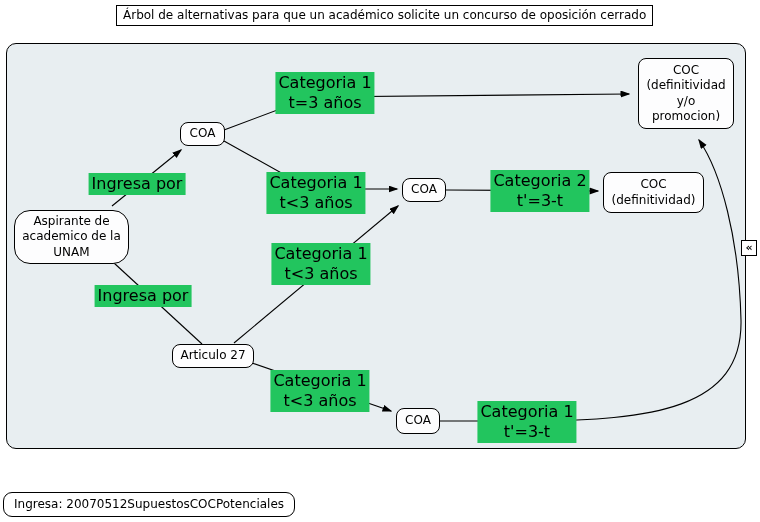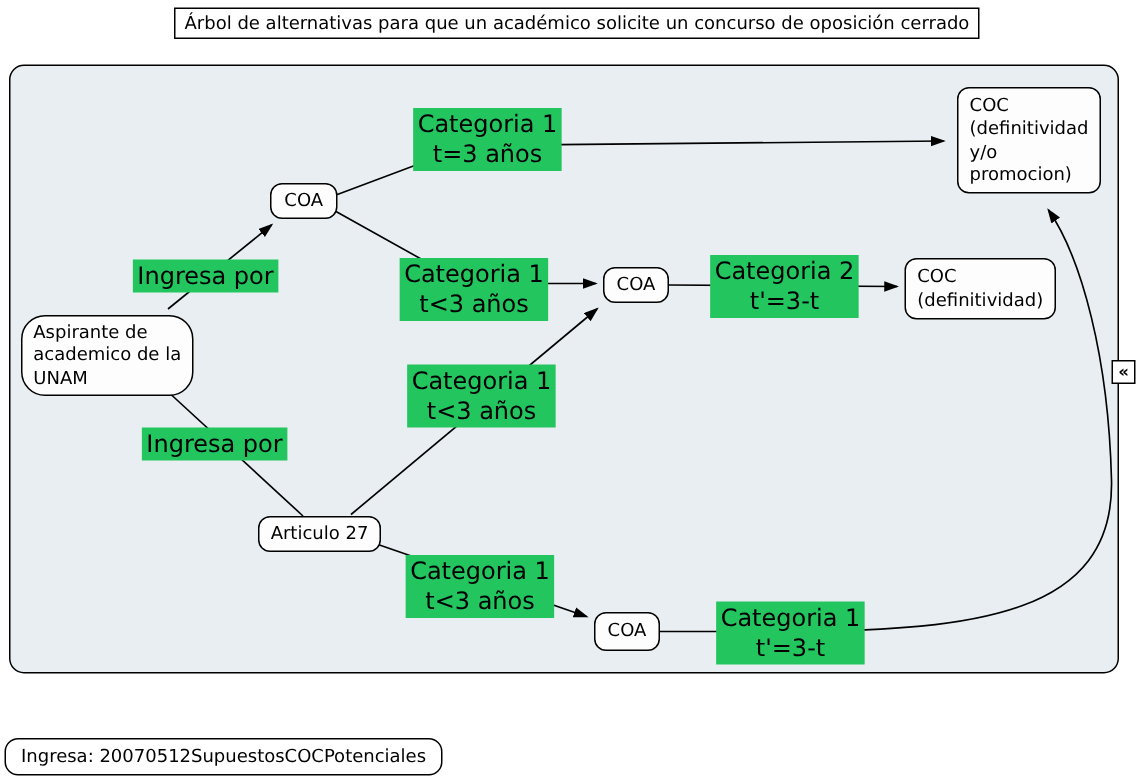--- a/index.html
+++ b/index.html
@@ -41,20 +41,21 @@
     pointer-events: none;
   }
 
   .node {
     border: 1px solid #000;
     border-radius: 8px;
     background: #fdfdfe;
     display: flex;
     align-items: center;
     justify-content: center;
+    text-align: center;
     font-size: 12px;
     line-height: 1.28;
     white-space: pre-line;
     z-index: 2;
     box-sizing: border-box;
   }
 
   .edge-label {
     background: #22c55e;
     text-align: center;
@@ -97,21 +98,21 @@
   #node-coa-bottom  { left: 396px; top: 408px; width: 44px;  height: 26px; }
   #node-coc-def     { left: 603px; top: 172px; width: 101px; height: 41px; }
   #node-coc-prom    { left: 638px; top: 58px;  width: 96px;  height: 71px; }
 
   
   #lbl-ingresa-coa      { left: 137px; top: 184px; }
   #lbl-ingresa-articulo { left: 143px; top: 296px; }
   #lbl-cat1-t3          { left: 325px; top: 93px;  }
   #lbl-cat1-lt3-a       { left: 316px; top: 193px; }
   #lbl-cat1-lt3-b       { left: 321px; top: 264px; }
-  #lbl-cat2-t3t         { left: 523px; top: 191px; }
+  #lbl-cat2-t3t         { left: 540px; top: 191px; }
   #lbl-cat1-lt3-c       { left: 320px; top: 391px; }
   #lbl-cat1-t3t         { left: 527px; top: 422px; }
 </style>
 </head>
 <body>
 
 <div class="abs title-box">Árbol de alternativas para que un académico solicite un concurso de oposición cerrado</div>
 
 <div class="abs diagram-panel"></div>
 

